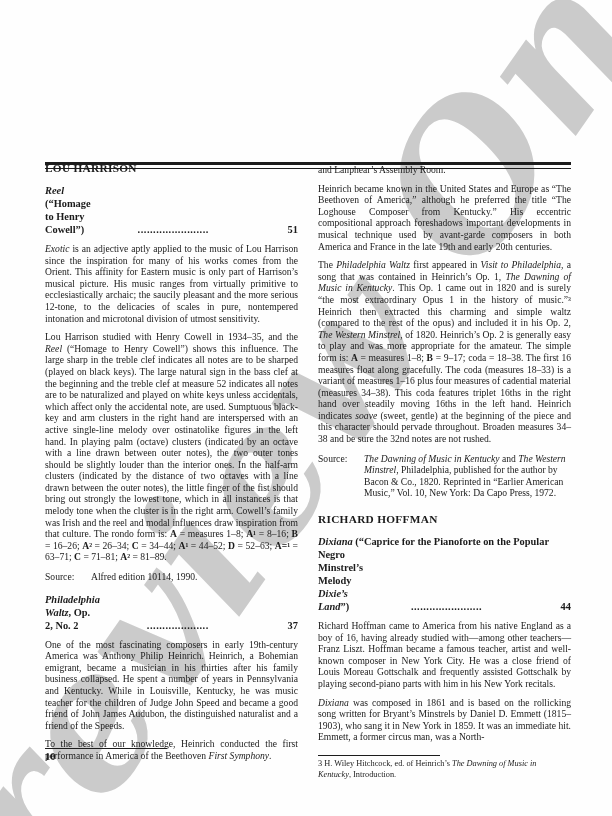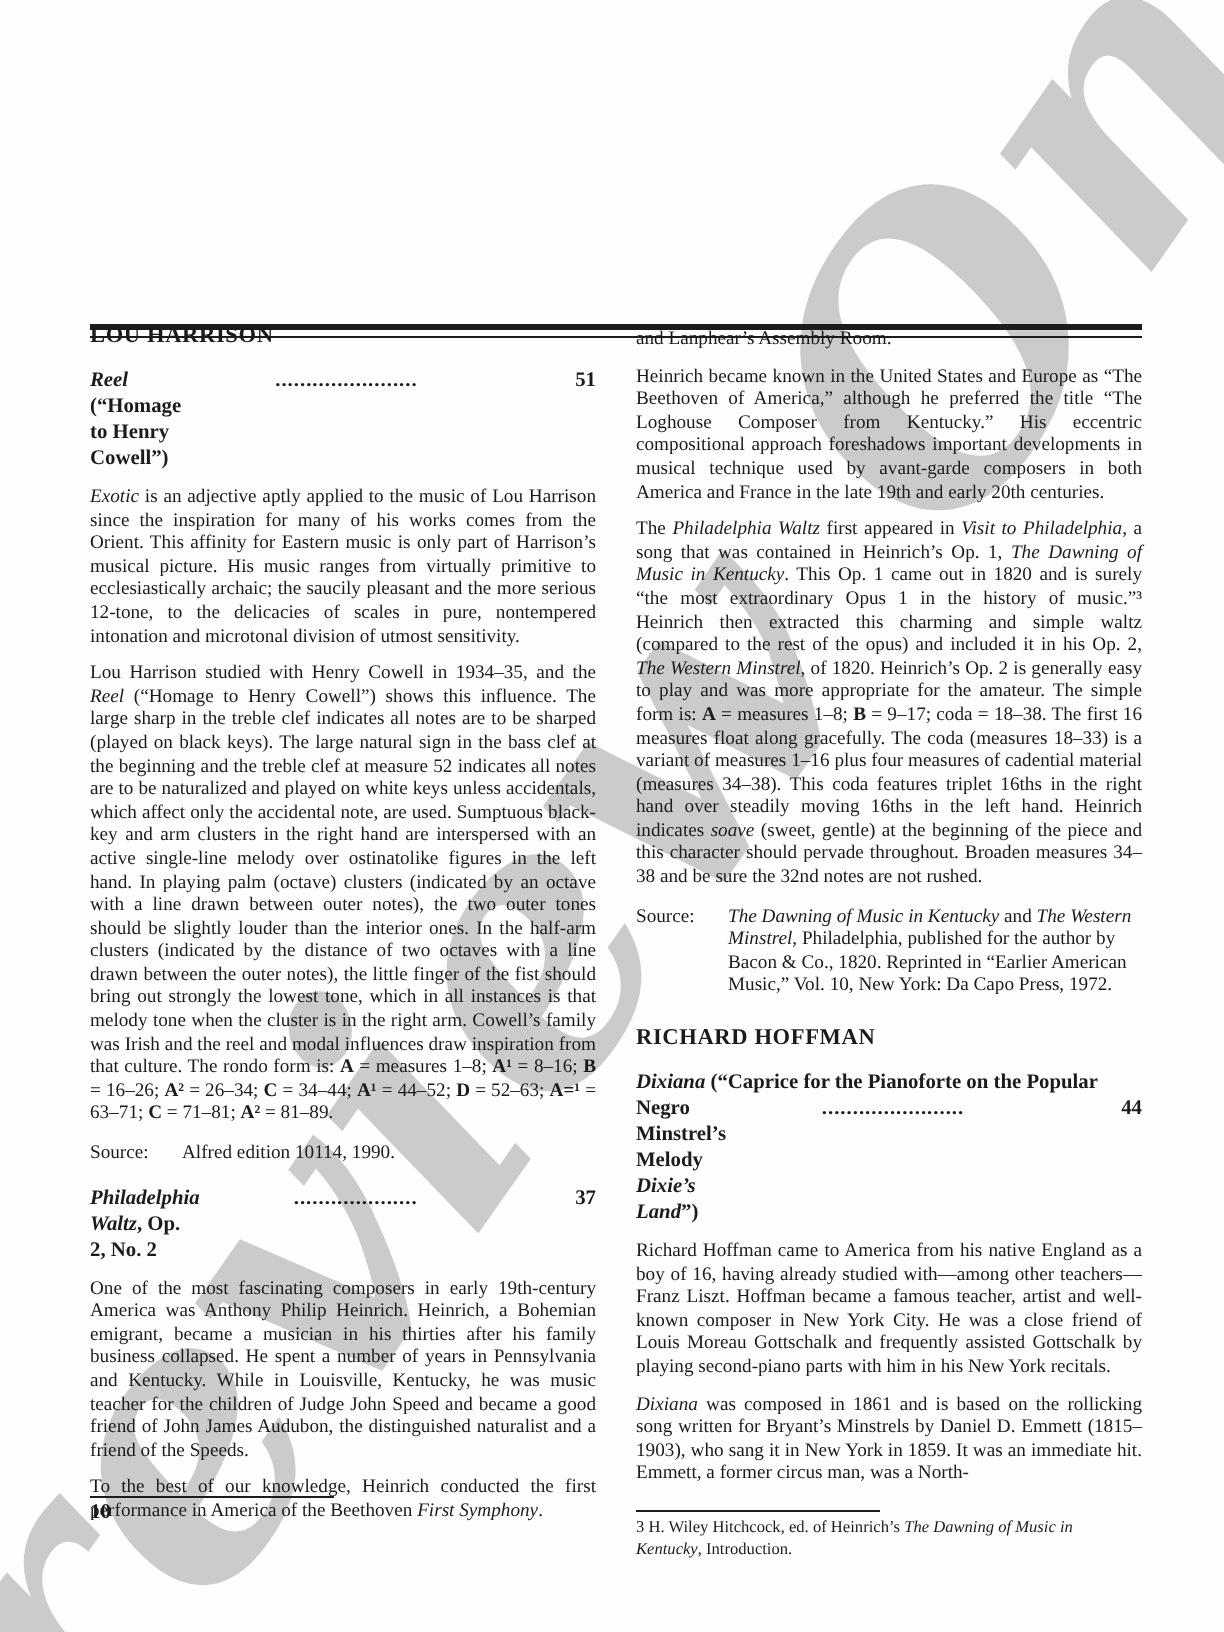--- a/index.html
+++ b/index.html
@@ -38,21 +38,21 @@
   }
   .col { flex: 1; min-width: 0; }
 
   .h {
     font-size: 11.3px; font-weight: bold; letter-spacing: 0.3px;
     margin: 0;
   }
   .sect-gap { margin-top: 14px; }
 
   .toc {
-    display: flex; align-items: flex-start;
+    display: flex; align-items: flex-end;
     font-size: 10.4px; font-weight: bold; line-height: 1.25;
     margin-top: 10px;
     gap: 46px;
   }
   .toc.cont { margin-top: 0; }
   .toc-t { flex: 0 1 auto; }
   .leader {
     flex: 1 1 auto; overflow: hidden; white-space: nowrap;
     margin: 0 1px;
   }

